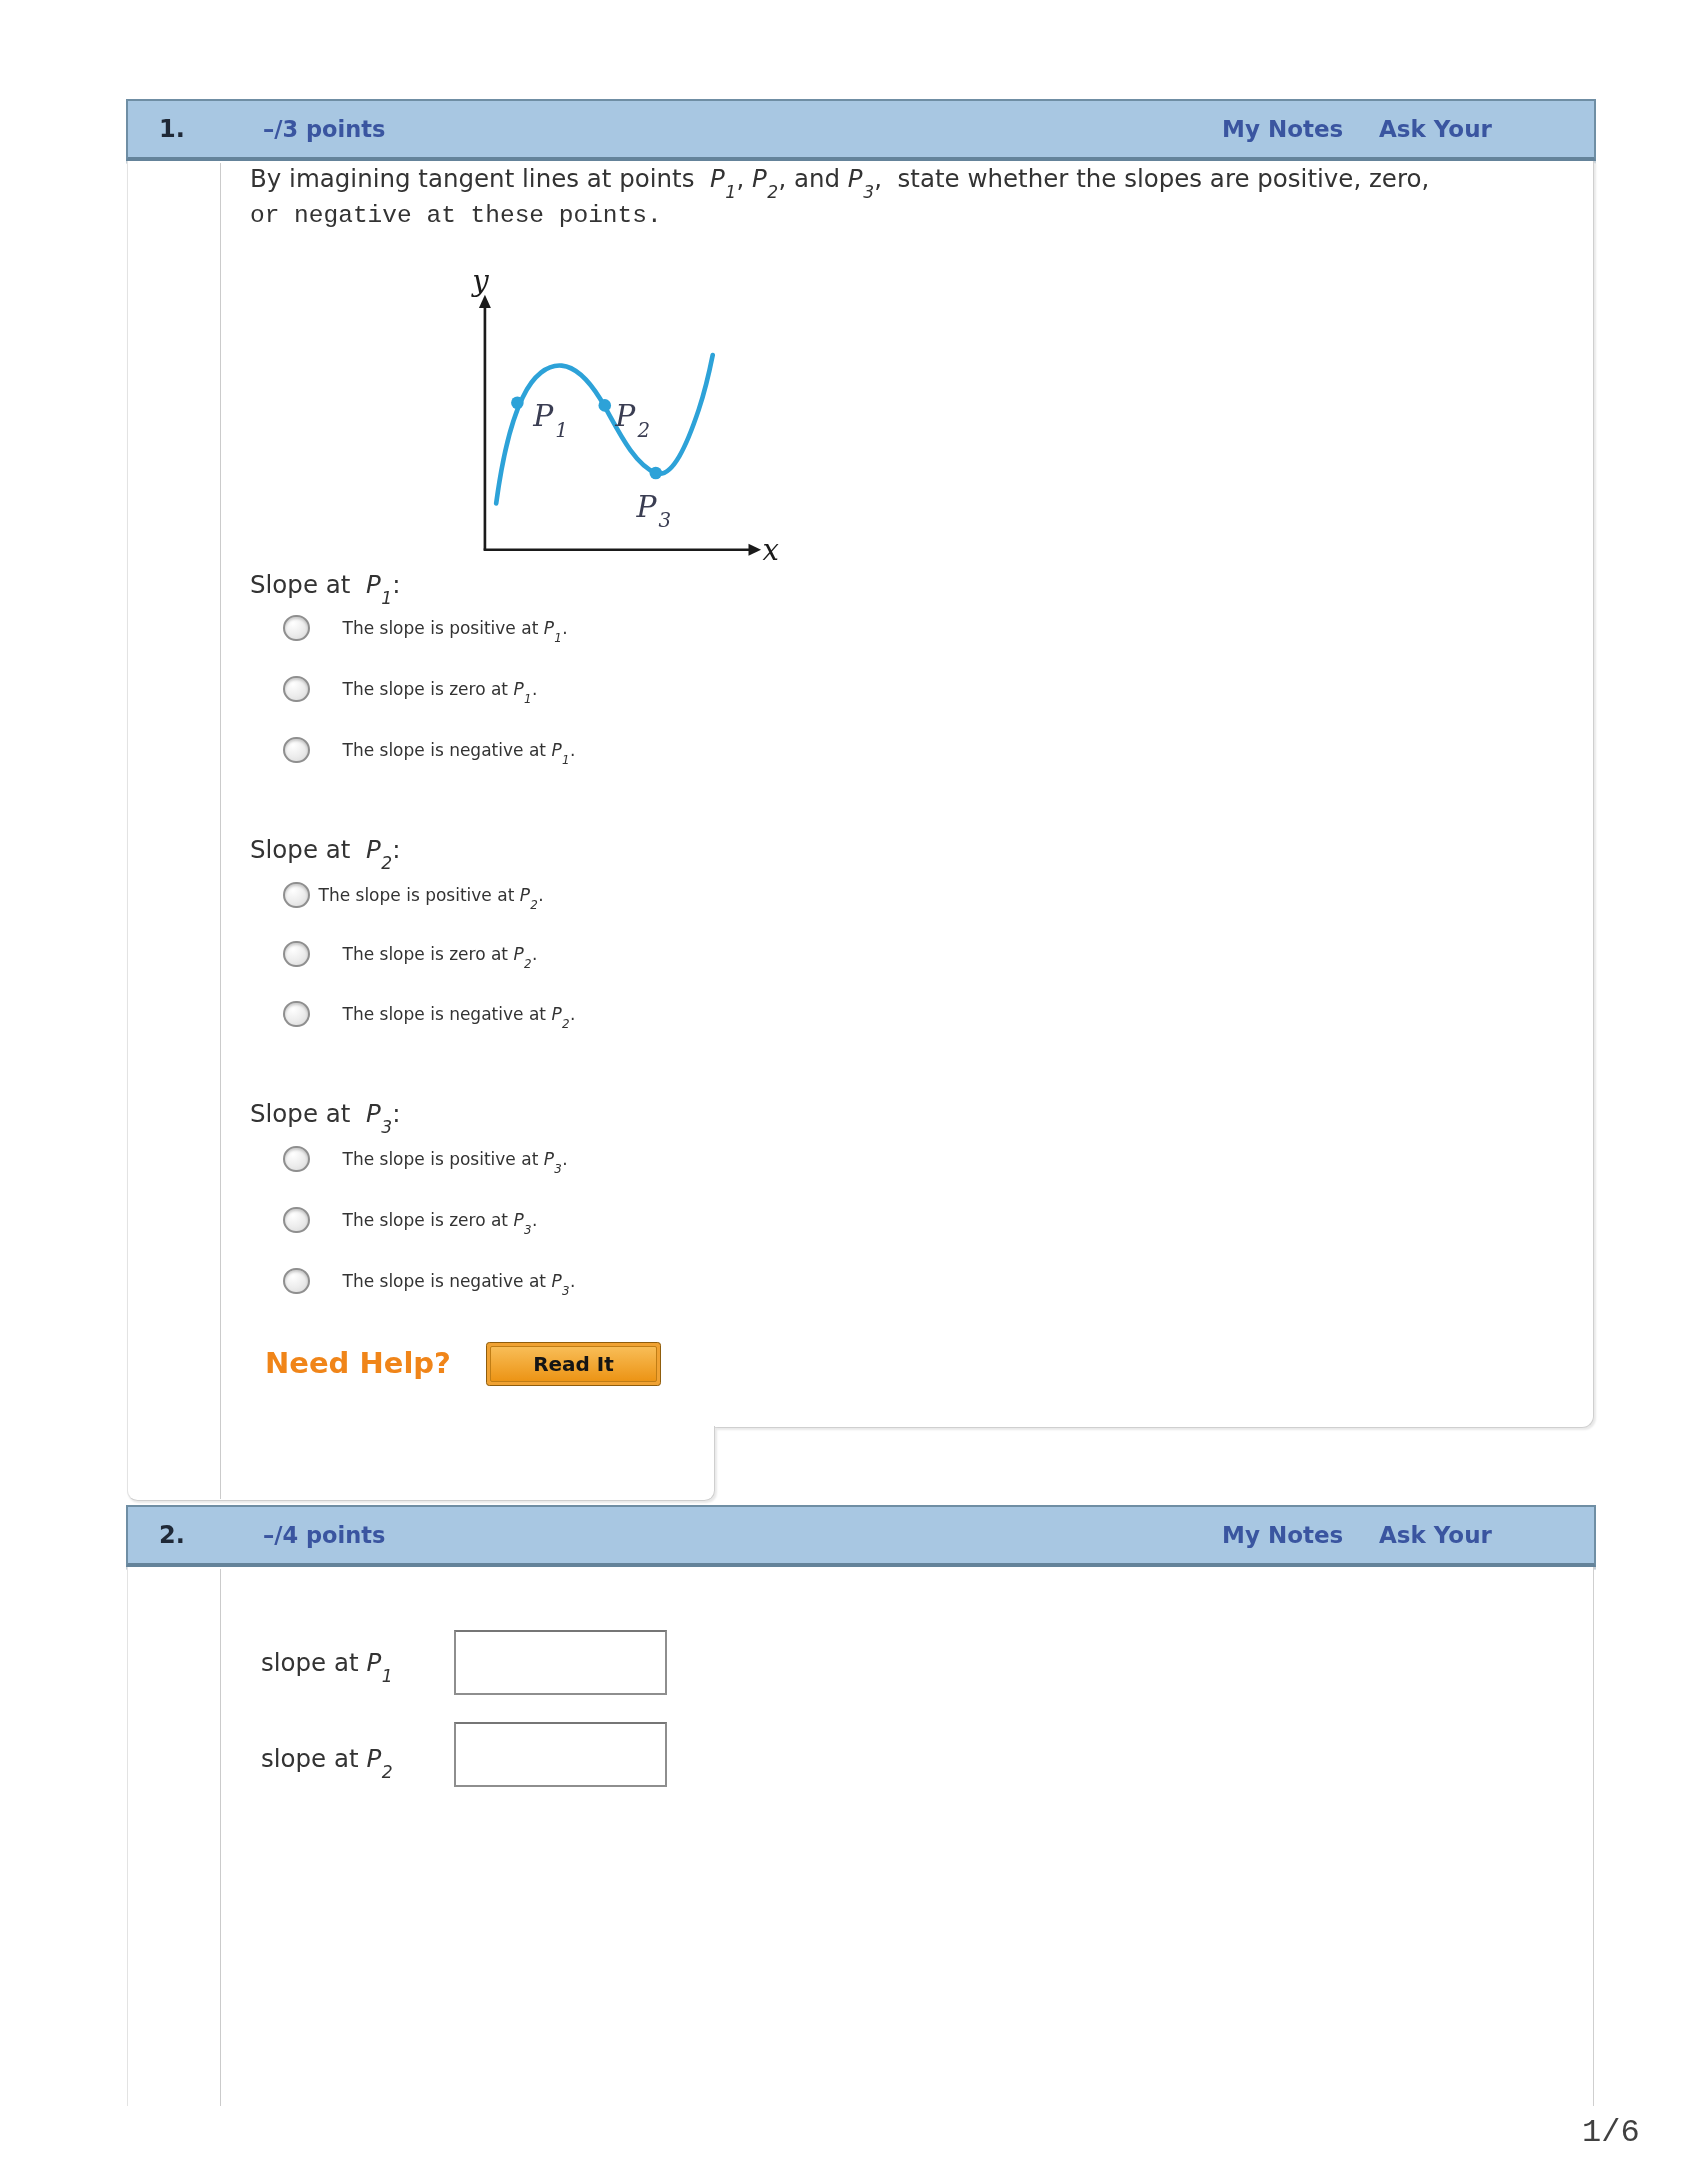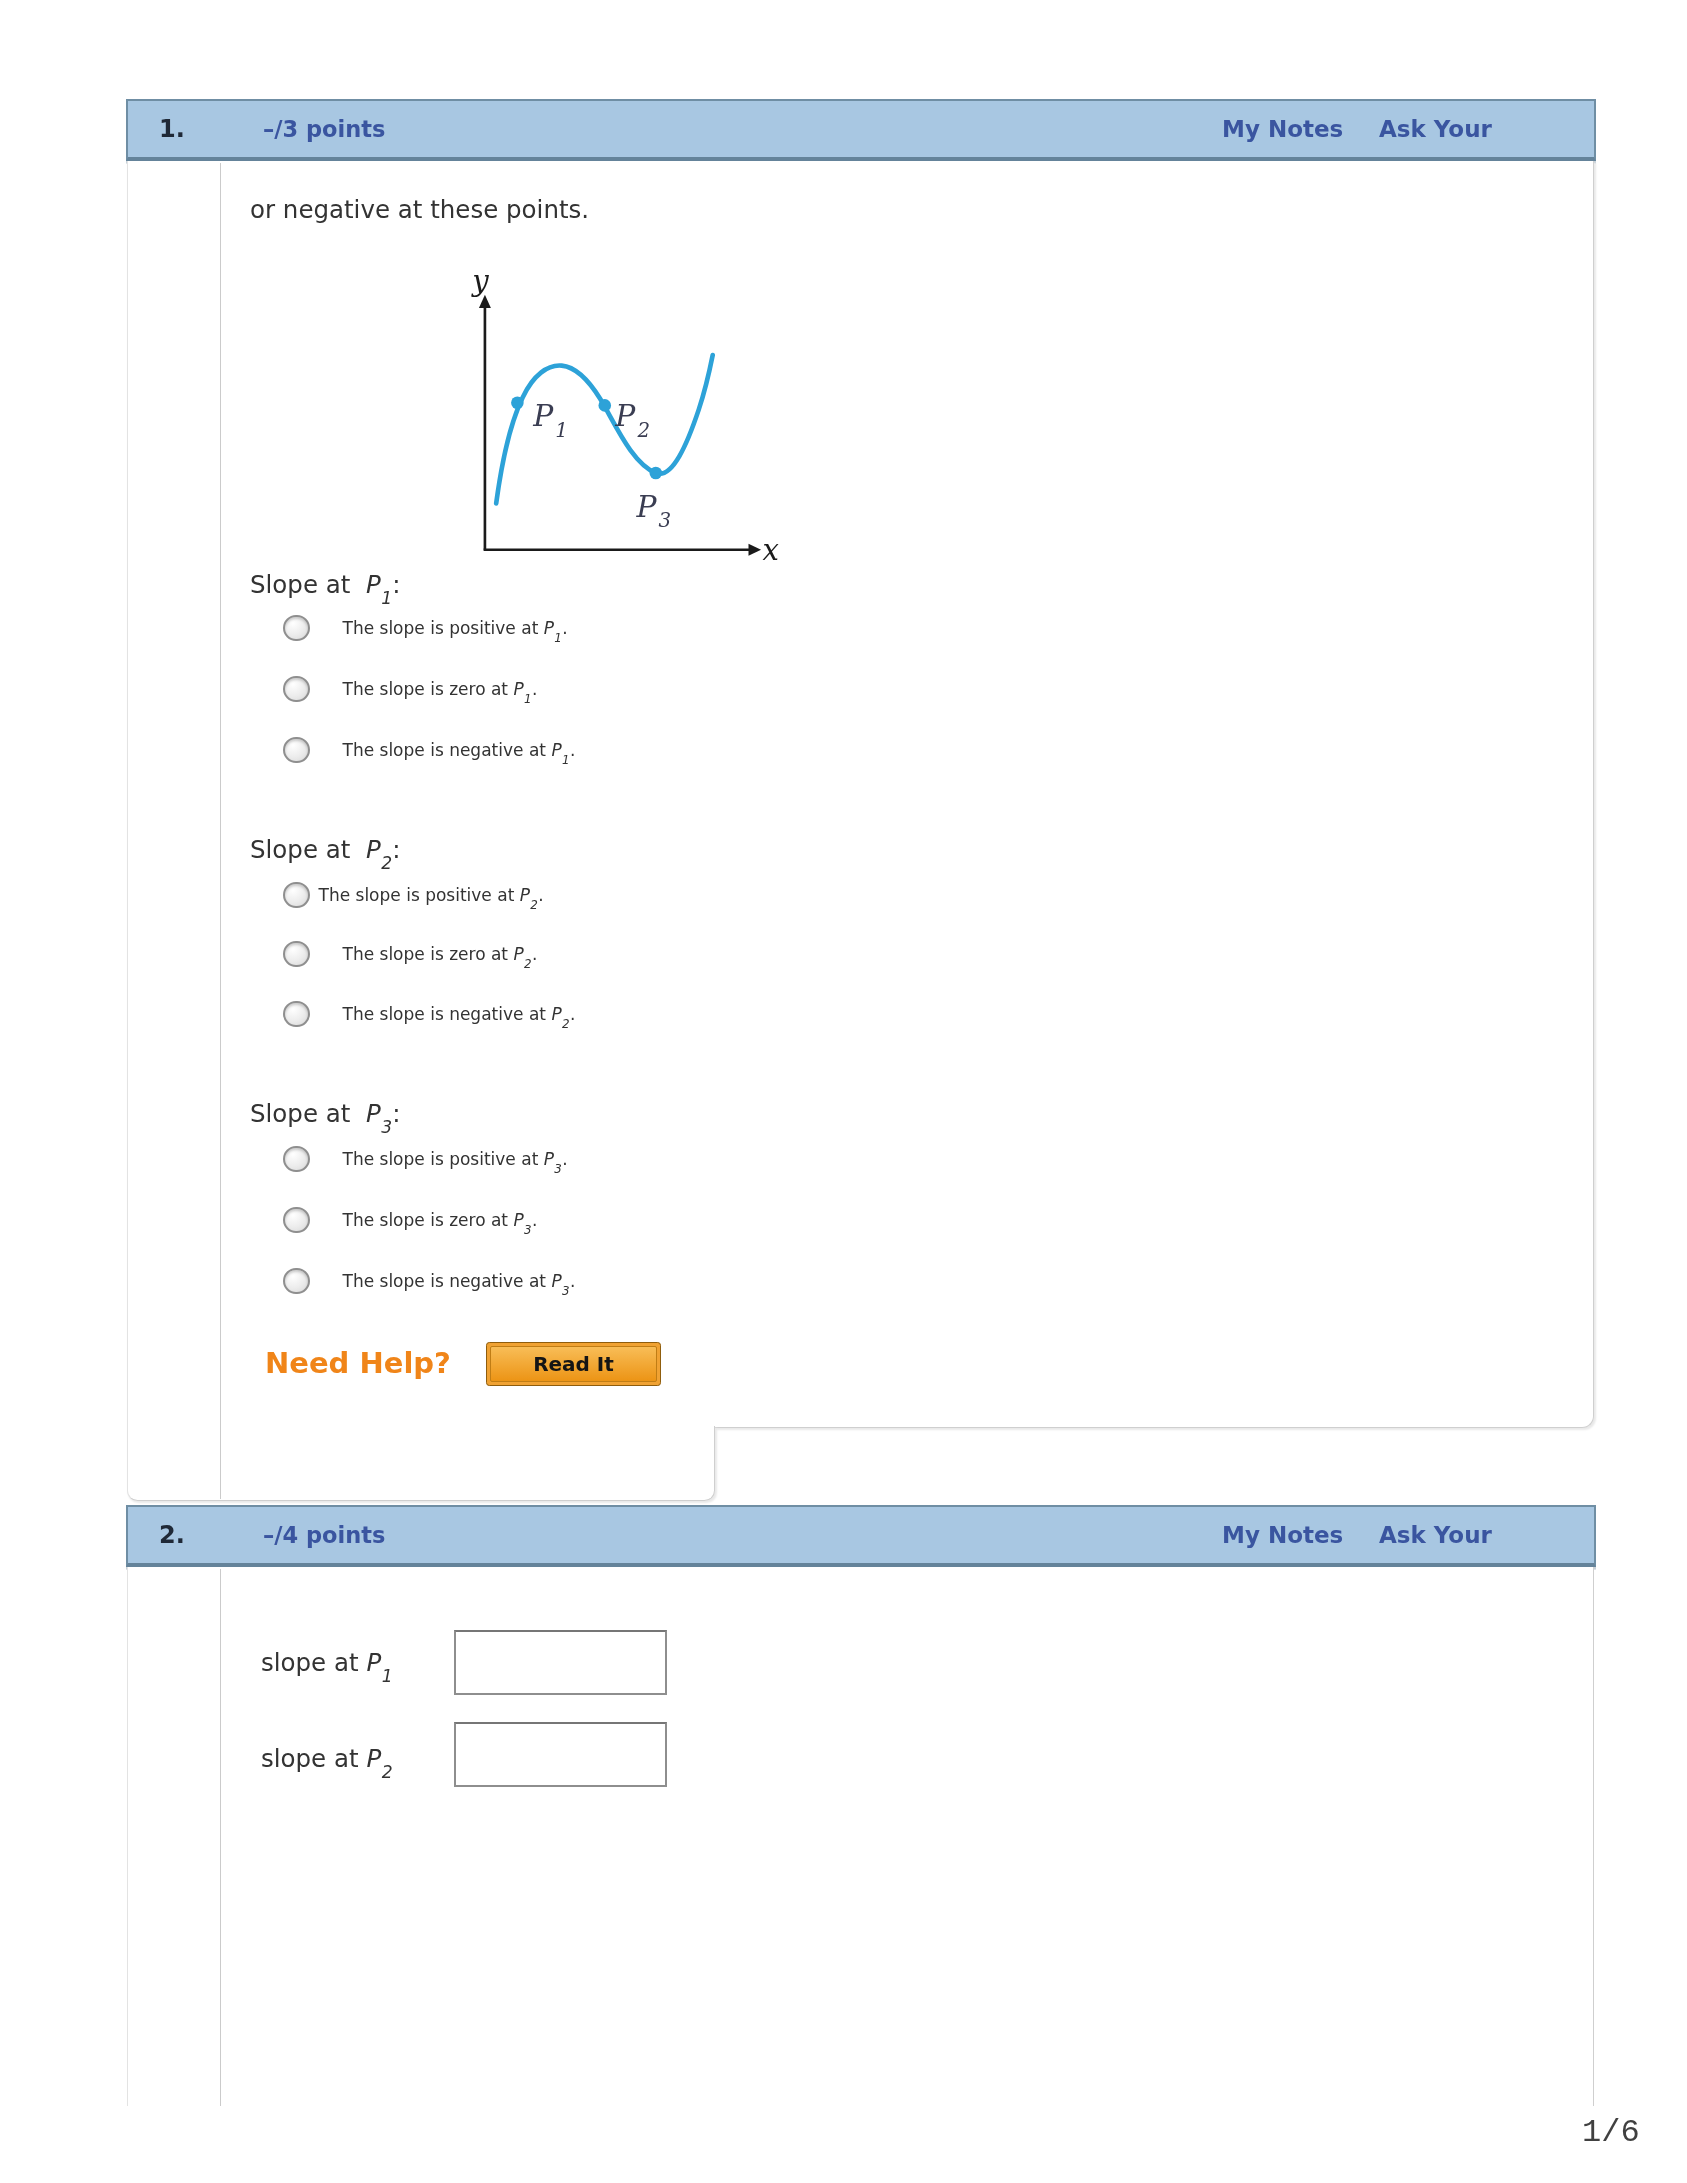--- a/index.html
+++ b/index.html
@@ -82,21 +82,22 @@
     <span class="hnum">1.</span>
     <span class="hpoints">–/3 points</span>
     <span class="hnotes">My Notes</span>
     <span class="hask">Ask Your Teacher</span>
   </div>
 
   <div class="abs qbox" style="left:127px;top:161px;width:1465px;height:1266px;"></div>
   <div class="abs tab" style="left:127px;top:1426px;width:586px;height:74px;"></div>
   <div class="abs gutterline" style="left:220px;top:163px;height:1336px;"></div>
 
-  <div class="abs prompt" style="left:250px;top:195px;height:29px;line-height:29px;">or negative at these points.</div>
+  <div class="abs prompt" style="left:250px;top:164px;height:29px;line-height:29px;">By imagining tangent lines at points &nbsp;<i class="pv">P<sub>1</sub></i>, <i class="pv">P<sub>2</sub></i>, and <i class="pv">P<sub>3</sub></i>,&nbsp; state whether the slopes are positive, zero,</div>
+  <div class="abs prompt" style="left:250px;top:201px;height:29px;line-height:29px;font-family:Liberation Mono, monospace;">or negative at these points.</div>
 
   <svg class="abs" style="left:463px;top:267px;" width="318" height="298" viewBox="0 0 480 450">
 
     <line x1="33" y1="58" x2="33" y2="427" stroke="#1a1a1a" stroke-width="4"></line>
     <polygon points="33,42 24,62 42,62" fill="#1a1a1a"></polygon>
     <line x1="31" y1="427" x2="434" y2="427" stroke="#1a1a1a" stroke-width="4"></line>
     <polygon points="450,427 431,418 431,436" fill="#1a1a1a"></polygon>
     <text class="axis-lbl" x="14" y="36">y</text>
     <text class="axis-lbl" x="452" y="442">x</text>
 

